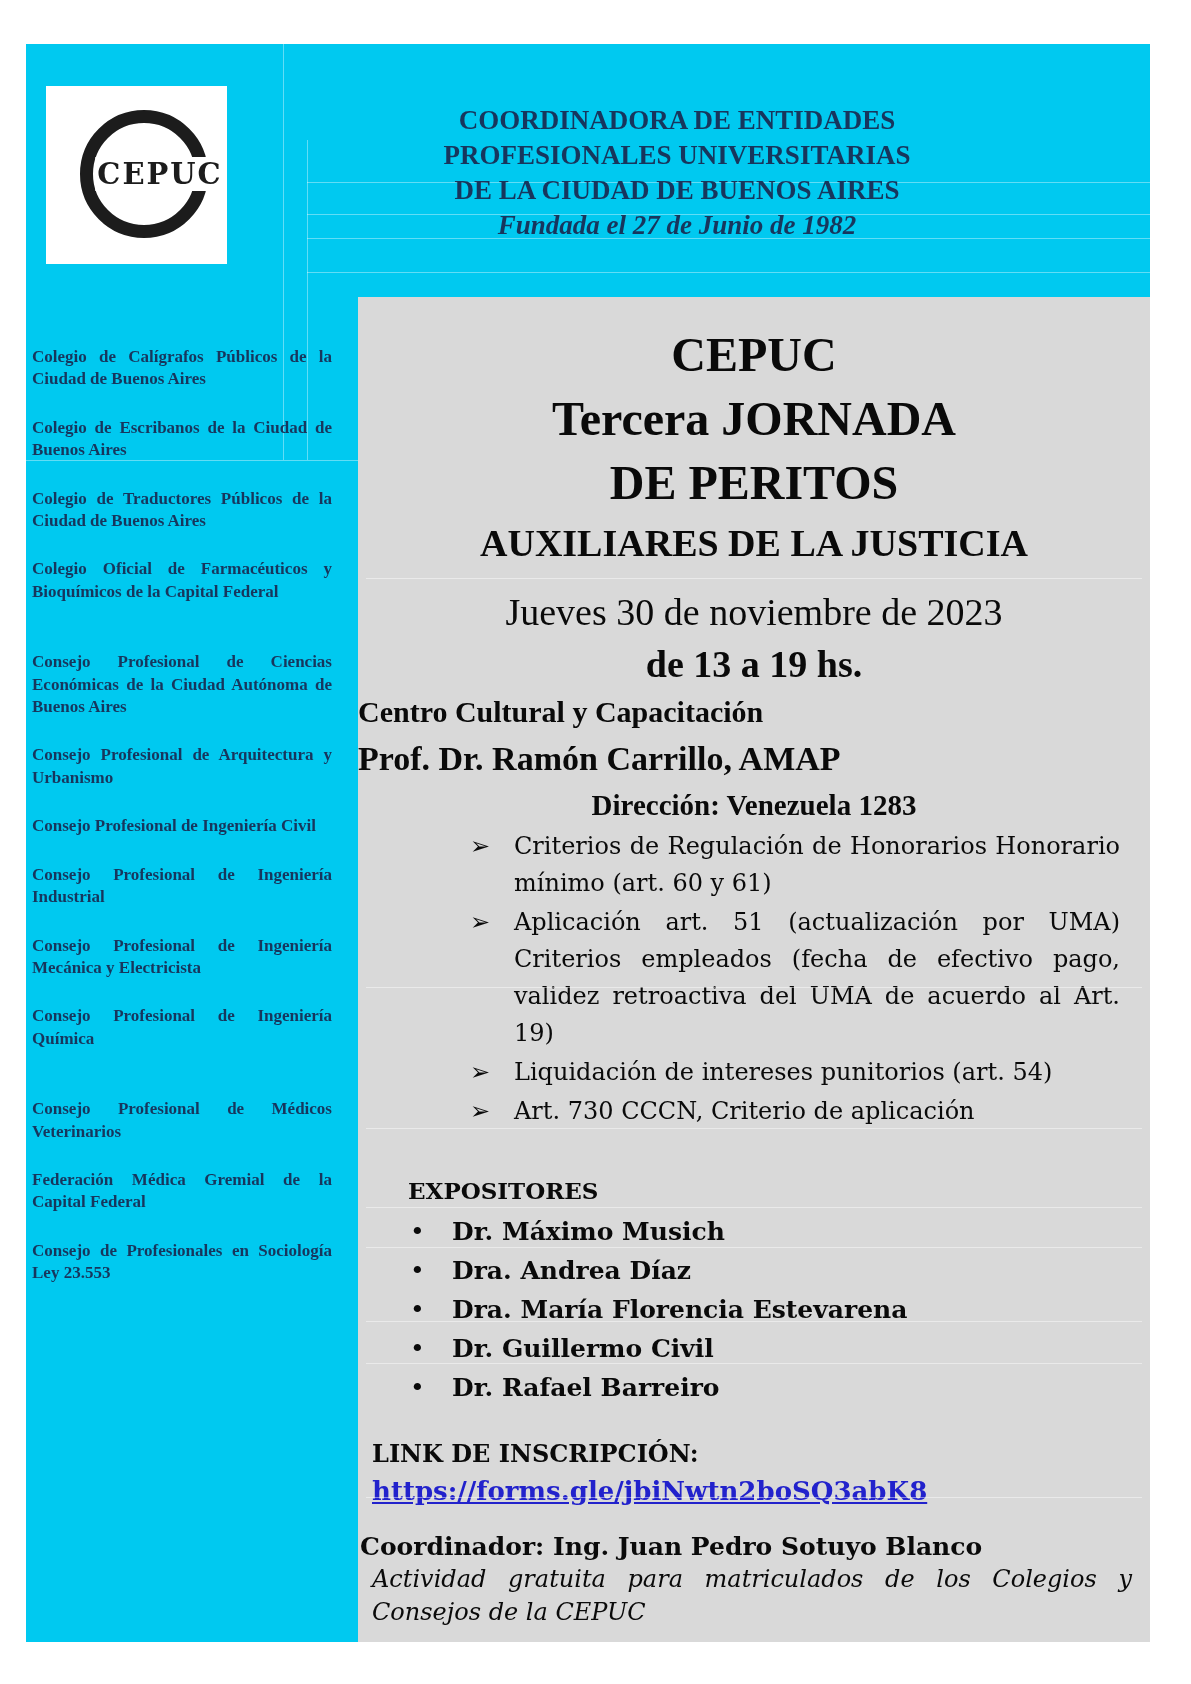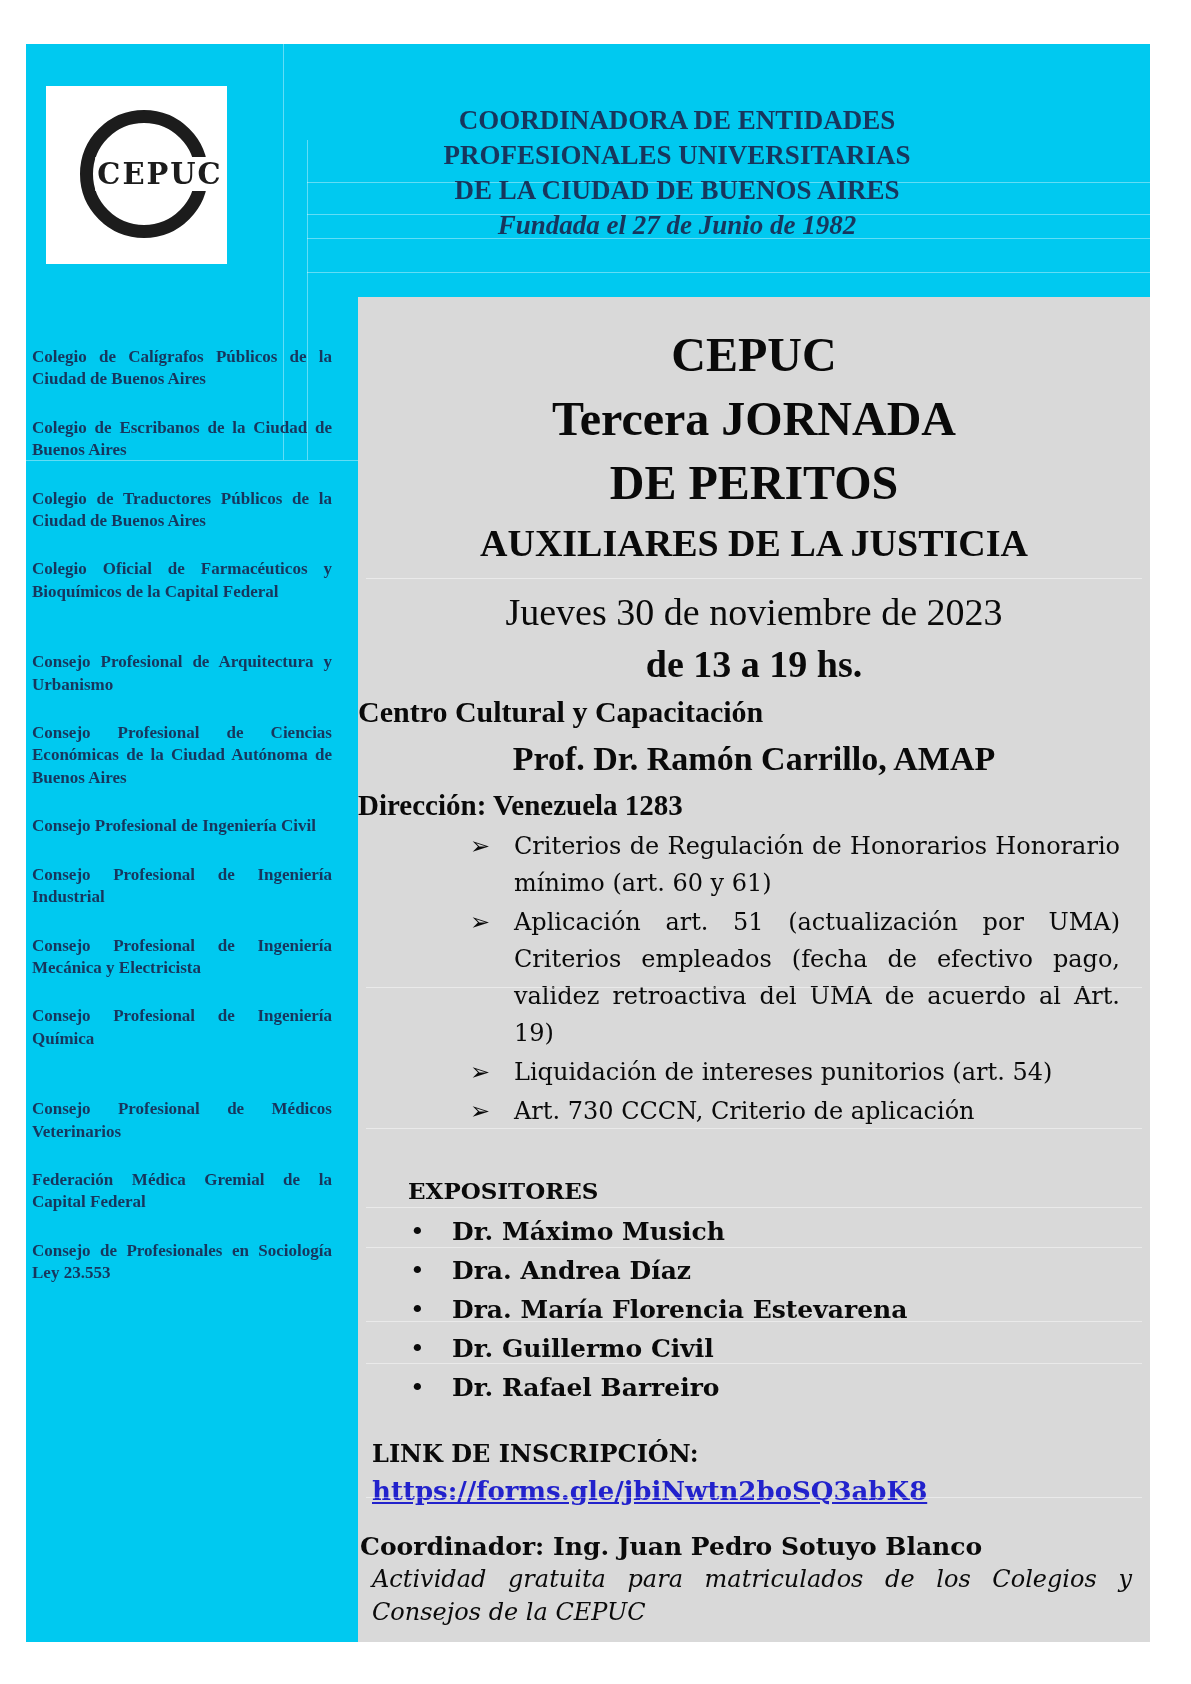--- a/index.html
+++ b/index.html
@@ -53,22 +53,22 @@
   
   .main-panel{
     position:absolute; left:358px; top:297px; width:792px; height:1345px;
     background:#d9d9d9; color:#0a0a0a; padding-top:26px;
   }
   .t-big   { text-align:center; font-weight:bold; font-size:48px; line-height:64px; }
   .t-sub   { text-align:center; font-weight:bold; font-size:38px; line-height:56px; }
   .t-date1 { text-align:center; font-weight:normal; font-size:38px; line-height:54px; margin-top:14px; }
   .t-date2 { text-align:center; font-weight:bold; font-size:38px; line-height:50px; }
   .t-venue1{ text-align:left; font-weight:bold; font-size:30px; line-height:45px; }
-  .t-venue2{ text-align:center; font-weight:bold; font-size:34px; line-height:49px; }
-  .t-addr  { font-weight:bold; font-size:29px; line-height:45px; }
+  .t-venue2{ font-weight:bold; font-size:34px; line-height:49px; }
+  .t-addr  { text-align:center; font-weight:bold; font-size:29px; line-height:45px; }
 
   .agenda{ padding-left:112px; padding-right:30px; font-family:"DejaVu Serif", serif; }
   .agenda-item{ display:flex; margin-bottom:2px; }
   .agenda-marker{ flex:0 0 44px; font-size:24px; line-height:37px; font-family:"DejaVu Sans", sans-serif; }
   .agenda-text{ flex:1; font-size:24px; line-height:37px; text-align:justify; }
 
   .speakers-heading{
     margin-top:43px; padding-left:50px;
     font-family:"DejaVu Serif", serif; font-weight:bold;
     font-size:23px; line-height:36px;
@@ -124,22 +124,22 @@
   <div>PROFESIONALES UNIVERSITARIAS</div>
   <div>DE LA CIUDAD DE BUENOS AIRES</div>
   <div class="tagline">Fundada el 27 de Junio de 1982</div>
 </div>
 
 <div class="sidebar">
   <div class="sidebar-item">Colegio de Calígrafos Públicos de la Ciudad de Buenos Aires</div>
   <div class="sidebar-item">Colegio de Escribanos de la Ciudad de Buenos Aires</div>
   <div class="sidebar-item">Colegio de Traductores Públicos de la Ciudad de Buenos Aires</div>
   <div class="sidebar-item">Colegio Oficial de Farmacéuticos y Bioquímicos de la Capital Federal</div>
+  <div class="sidebar-item">Consejo Profesional de Ciencias Económicas de la Ciudad Autónoma de Buenos Aires</div>
   <div class="sidebar-item">Consejo Profesional de Arquitectura y Urbanismo</div>
-  <div class="sidebar-item">Consejo Profesional de Ciencias Económicas de la Ciudad Autónoma de Buenos Aires</div>
   <div class="sidebar-item">Consejo Profesional de Ingeniería Civil</div>
   <div class="sidebar-item">Consejo Profesional de Ingeniería Industrial</div>
   <div class="sidebar-item">Consejo Profesional de Ingeniería Mecánica y Electricista</div>
   <div class="sidebar-item">Consejo Profesional de Ingeniería Química</div>
   <div class="sidebar-item">Consejo Profesional de Médicos Veterinarios</div>
   <div class="sidebar-item">Federación Médica Gremial de la Capital Federal</div>
   <div class="sidebar-item">Consejo de Profesionales en Sociología  Ley 23.553</div>
 </div>
 
 <div class="main-panel">

